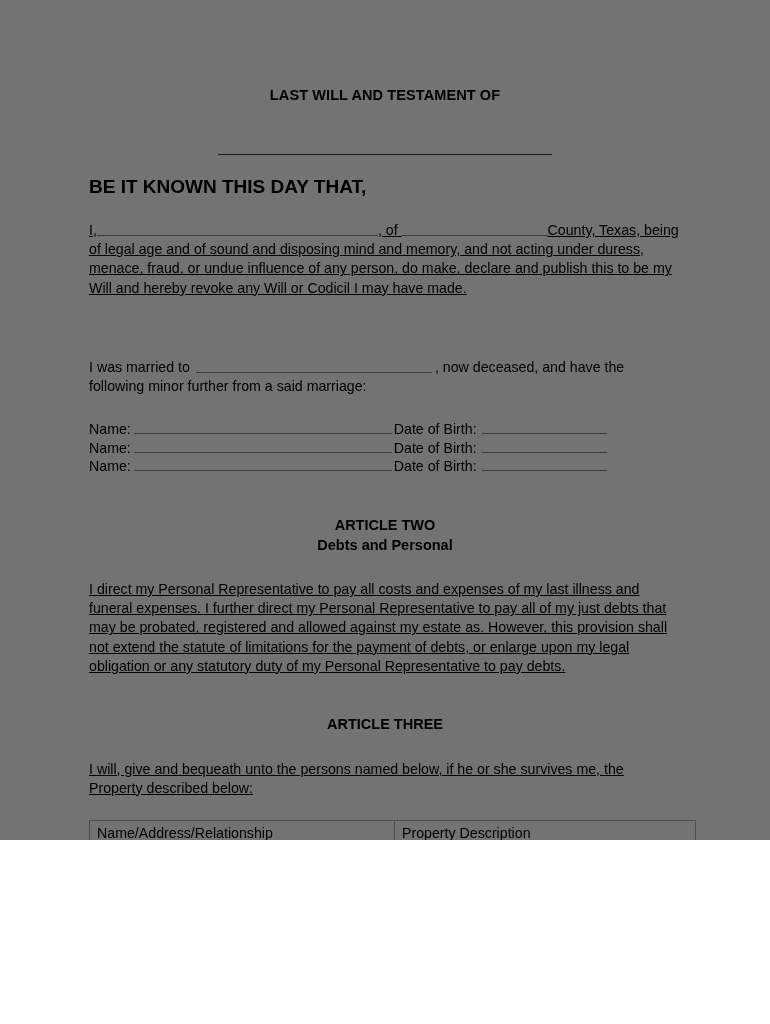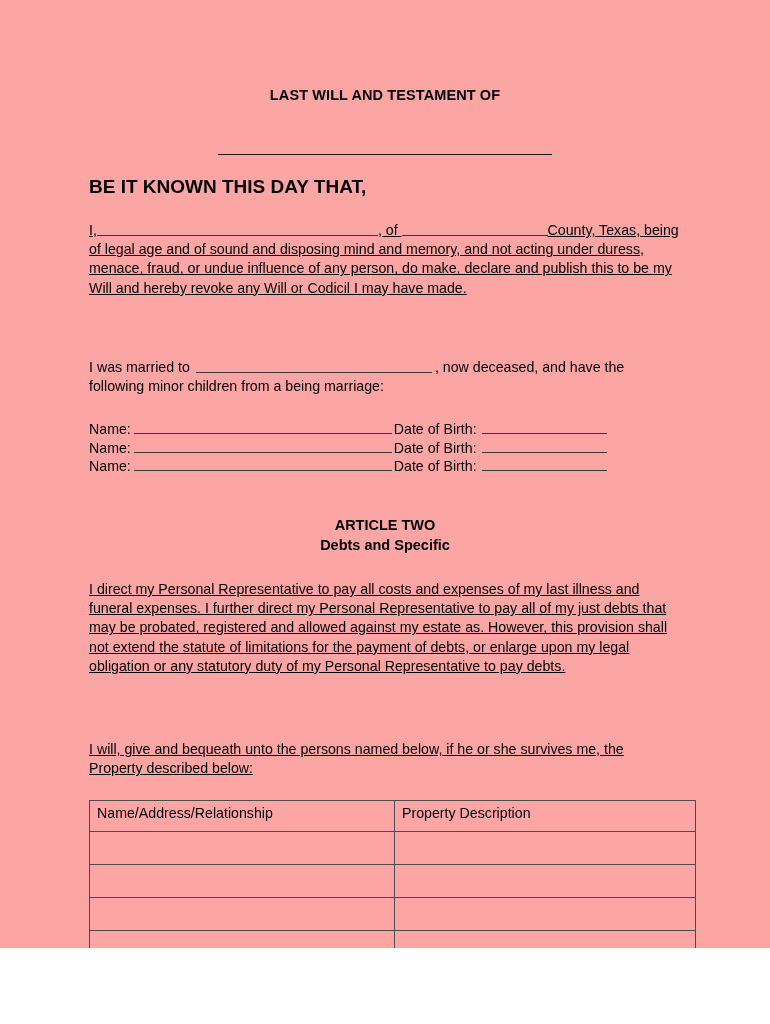--- a/index.html
+++ b/index.html
@@ -15,22 +15,22 @@
     font-family: "Liberation Sans", sans-serif;
     color: #000000;
     -webkit-font-smoothing: antialiased;
   }
 
   .page {
     position: absolute;
     left: 0;
     top: 0;
     width: 770px;
-    height: 948px;
-    background: #fca5a5;
+    height: 840px;
+    background: #737373;
     overflow: hidden;
   }
 
   .doc-body {
     position: absolute;
     left: 89px;
     top: 86px;
     width: 592px;
   }
 
@@ -167,21 +167,21 @@
 
     <div class="lead-bold">BE IT KNOWN THIS DAY THAT,</div>
 
     <p class="para para-gap-1"><span>I,</span><span class="blank blank-name"></span><span>, of</span> <span class="blank blank-county"></span><span>County, Texas, being</span>
       <span>of legal age and of sound and disposing mind and memory, and not acting under duress, menace, fraud, or undue influence of any person, do make, declare and publish this to be my Will and hereby revoke any Will or Codicil I may have made.</span></p>
 
     <div class="article-head gap-art-one">
     </div>
 
     <p class="para para-gap-2"><span>I was married to</span><span class="blank blank-spouse"></span><span>, now deceased, and have the</span>
-      <span>following minor children from a being marriage:</span></p>
+      <span>following minor further from a said marriage:</span></p>
 
     <div class="child-rows">
 
       <div class="child-row">
         <span class="lbl">Name:</span>
         <span class="fill-name"></span>
         <span class="lbl-dob">Date of Birth:</span>
         <span class="fill-dob"></span>
       </div>
 
@@ -196,26 +196,27 @@
         <span class="lbl">Name:</span>
         <span class="fill-name"></span>
         <span class="lbl-dob">Date of Birth:</span>
         <span class="fill-dob"></span>
       </div>
 
     </div>
 
     <div class="article-head gap-art-two">
       <span class="ah-line">ARTICLE TWO</span>
-      <span class="ah-line">Debts and Specific</span>
+      <span class="ah-line">Debts and Personal</span>
     </div>
 
     <p class="para para-gap-1">I direct my Personal Representative to pay all costs and expenses of my last illness and funeral expenses.  I further direct my Personal Representative to pay all of my just debts that may be probated, registered and allowed against my estate as.  However, this provision shall not extend the statute of limitations for the payment of debts, or enlarge upon my legal obligation or any statutory duty of my Personal Representative to pay debts.</p>
 
     <div class="article-head gap-art-three">
+      <span class="ah-line">ARTICLE THREE</span>
     </div>
 
     <p class="para para-gap-1">I will, give and bequeath unto the persons named below, if he or she survives me, the Property described below:</p>
 
     <div class="bequest-table-wrap">
       <table class="bequest">
         <thead>
           <tr>
             <th class="col-left">Name/Address/Relationship</th>
             <th class="col-right">Property Description</th>

